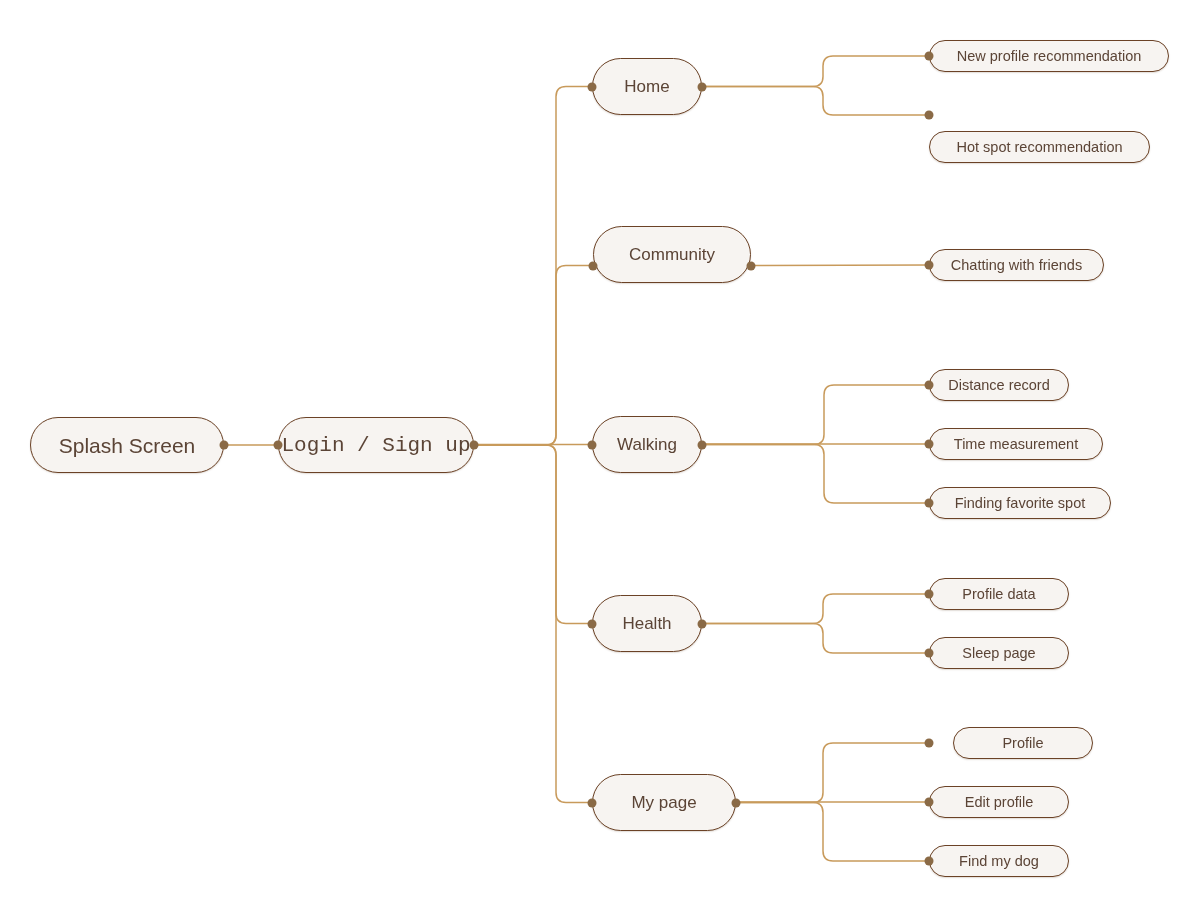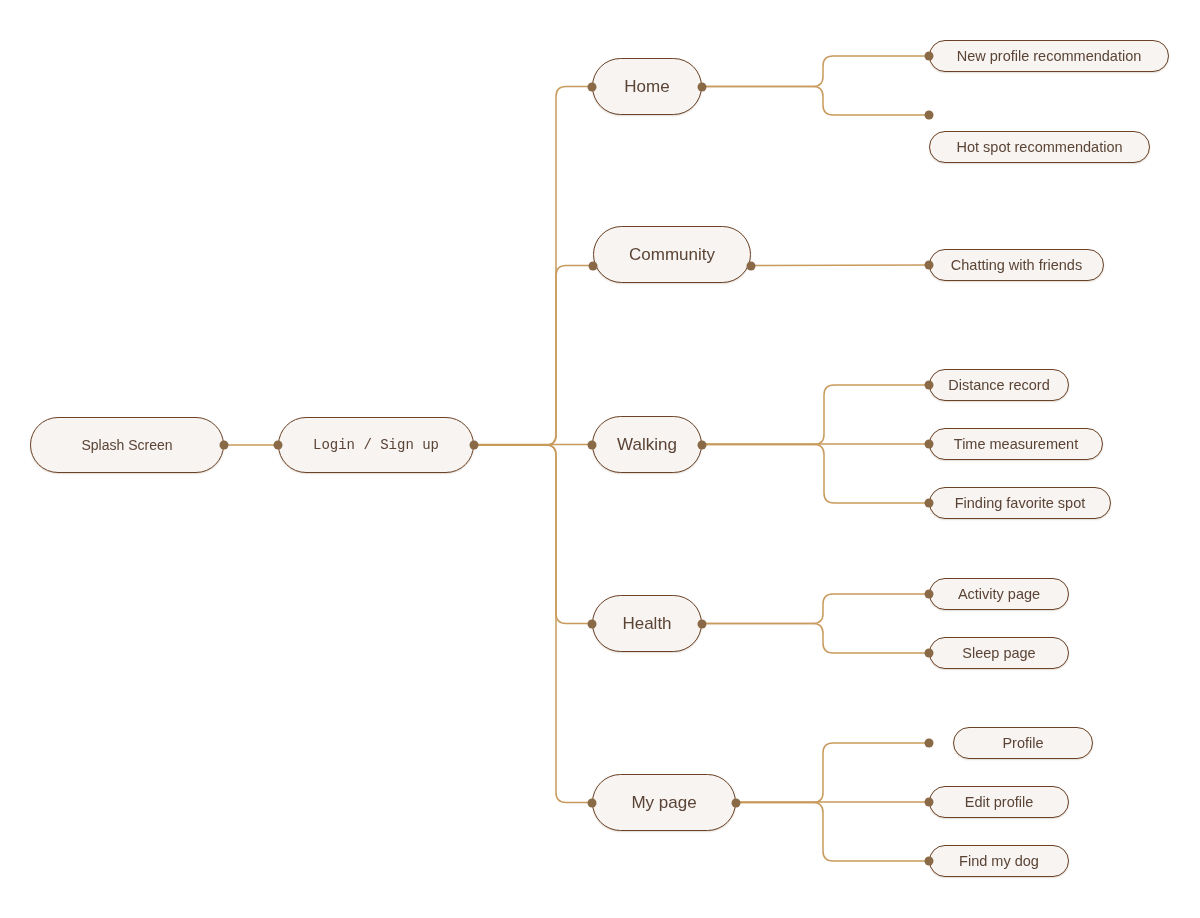--- a/index.html
+++ b/index.html
@@ -31,21 +31,21 @@
     justify-content: center;
     background: #f7f4f1;
     border: 1.6px solid #6b4226;
     color: #5b4436;
     white-space: nowrap;
     box-shadow: 0 1px 1.5px rgba(90,60,35,0.18);
   }
   .node.level0 {
     height: 56px;
     border-radius: 28px;
-    font-size: 14px;
+    font-size: 21px;
   }
   .node.level1 {
     height: 57px;
     border-radius: 28.5px;
     font-size: 17px;
   }
   .node.level2 {
     height: 32px;
     border-radius: 16px;
     font-size: 14.5px;
@@ -138,21 +138,21 @@
     <div class="port" style="left: 929px; top: 385px;"></div>
     <div class="node level2" style="left: 929px; top: 428px; width: 174px;">
       <span class="node-label">Time measurement</span>
     </div>
     <div class="port" style="left: 929px; top: 444px;"></div>
     <div class="node level2" style="left: 929px; top: 487px; width: 182px;">
       <span class="node-label">Finding favorite spot</span>
     </div>
     <div class="port" style="left: 929px; top: 503px;"></div>
     <div class="node level2" style="left: 929px; top: 578px; width: 140px;">
-      <span class="node-label">Activity page</span>
+      <span class="node-label">Profile data</span>
     </div>
     <div class="port" style="left: 929px; top: 594px;"></div>
     <div class="node level2" style="left: 929px; top: 637px; width: 140px;">
       <span class="node-label">Sleep page</span>
     </div>
     <div class="port" style="left: 929px; top: 653px;"></div>
     <div class="node level2" style="left: 953px; top: 727px; width: 140px;">
       <span class="node-label">Profile</span>
     </div>
     <div class="port" style="left: 929px; top: 743px;"></div>

